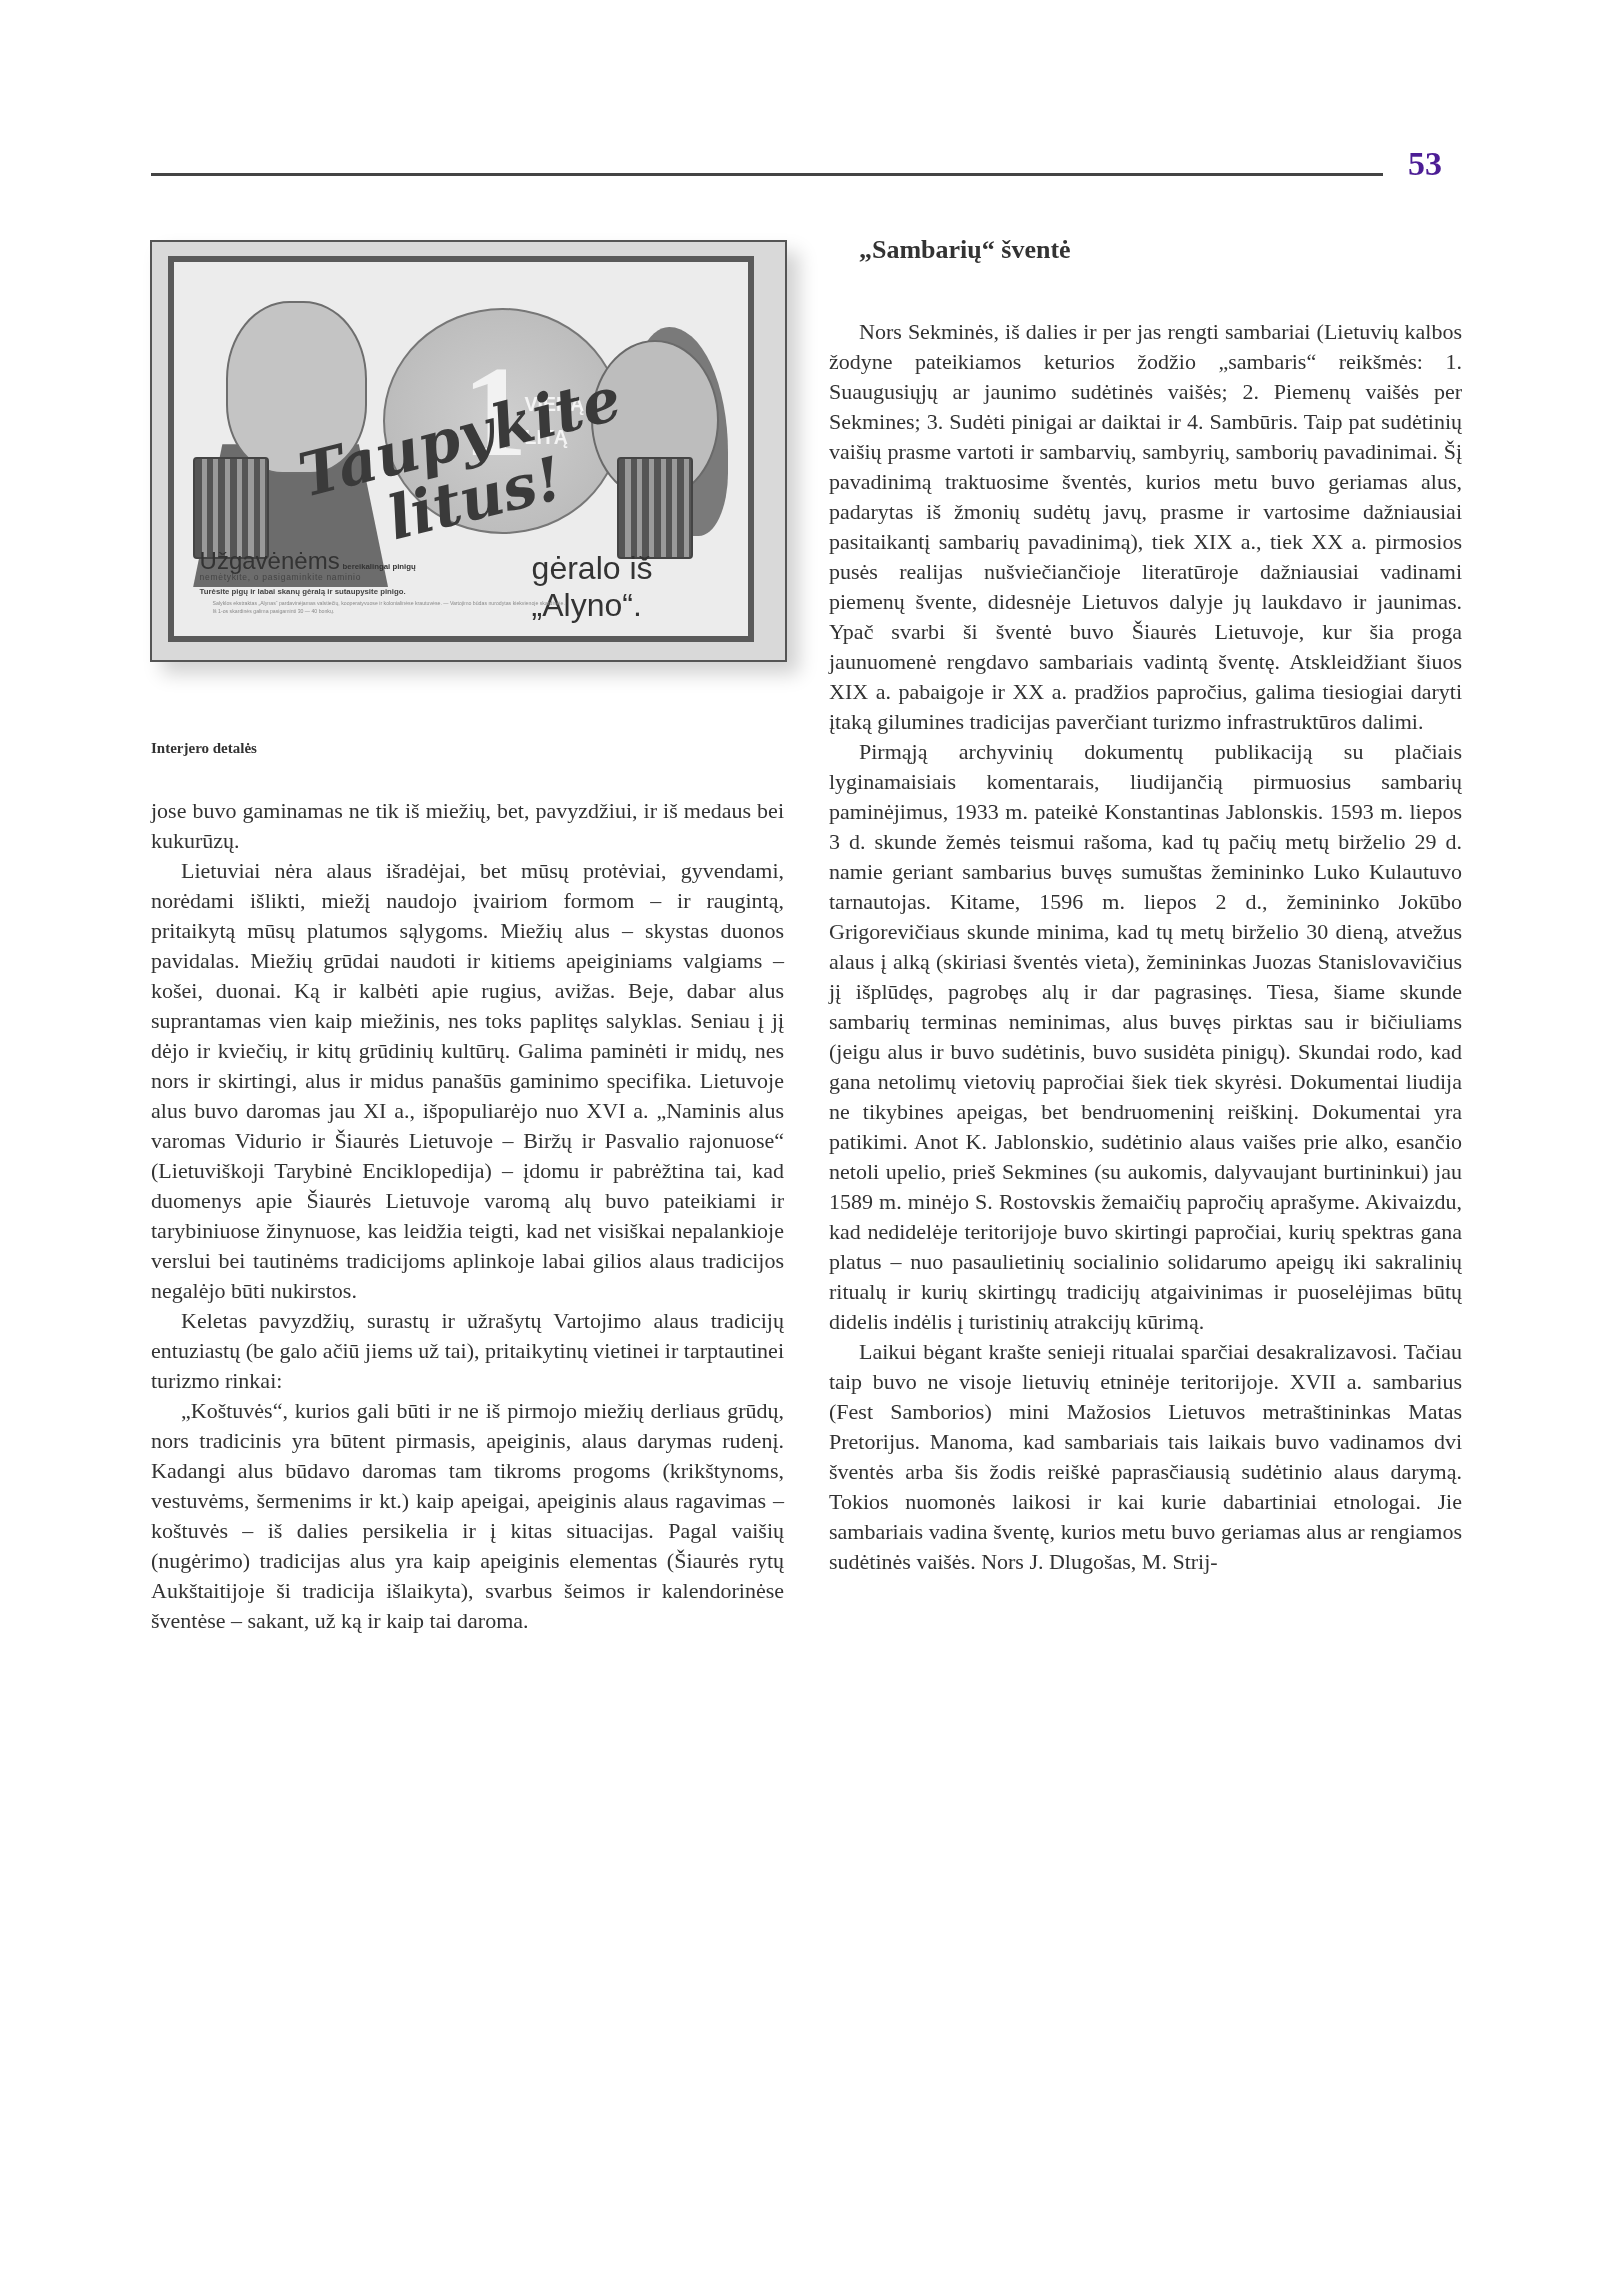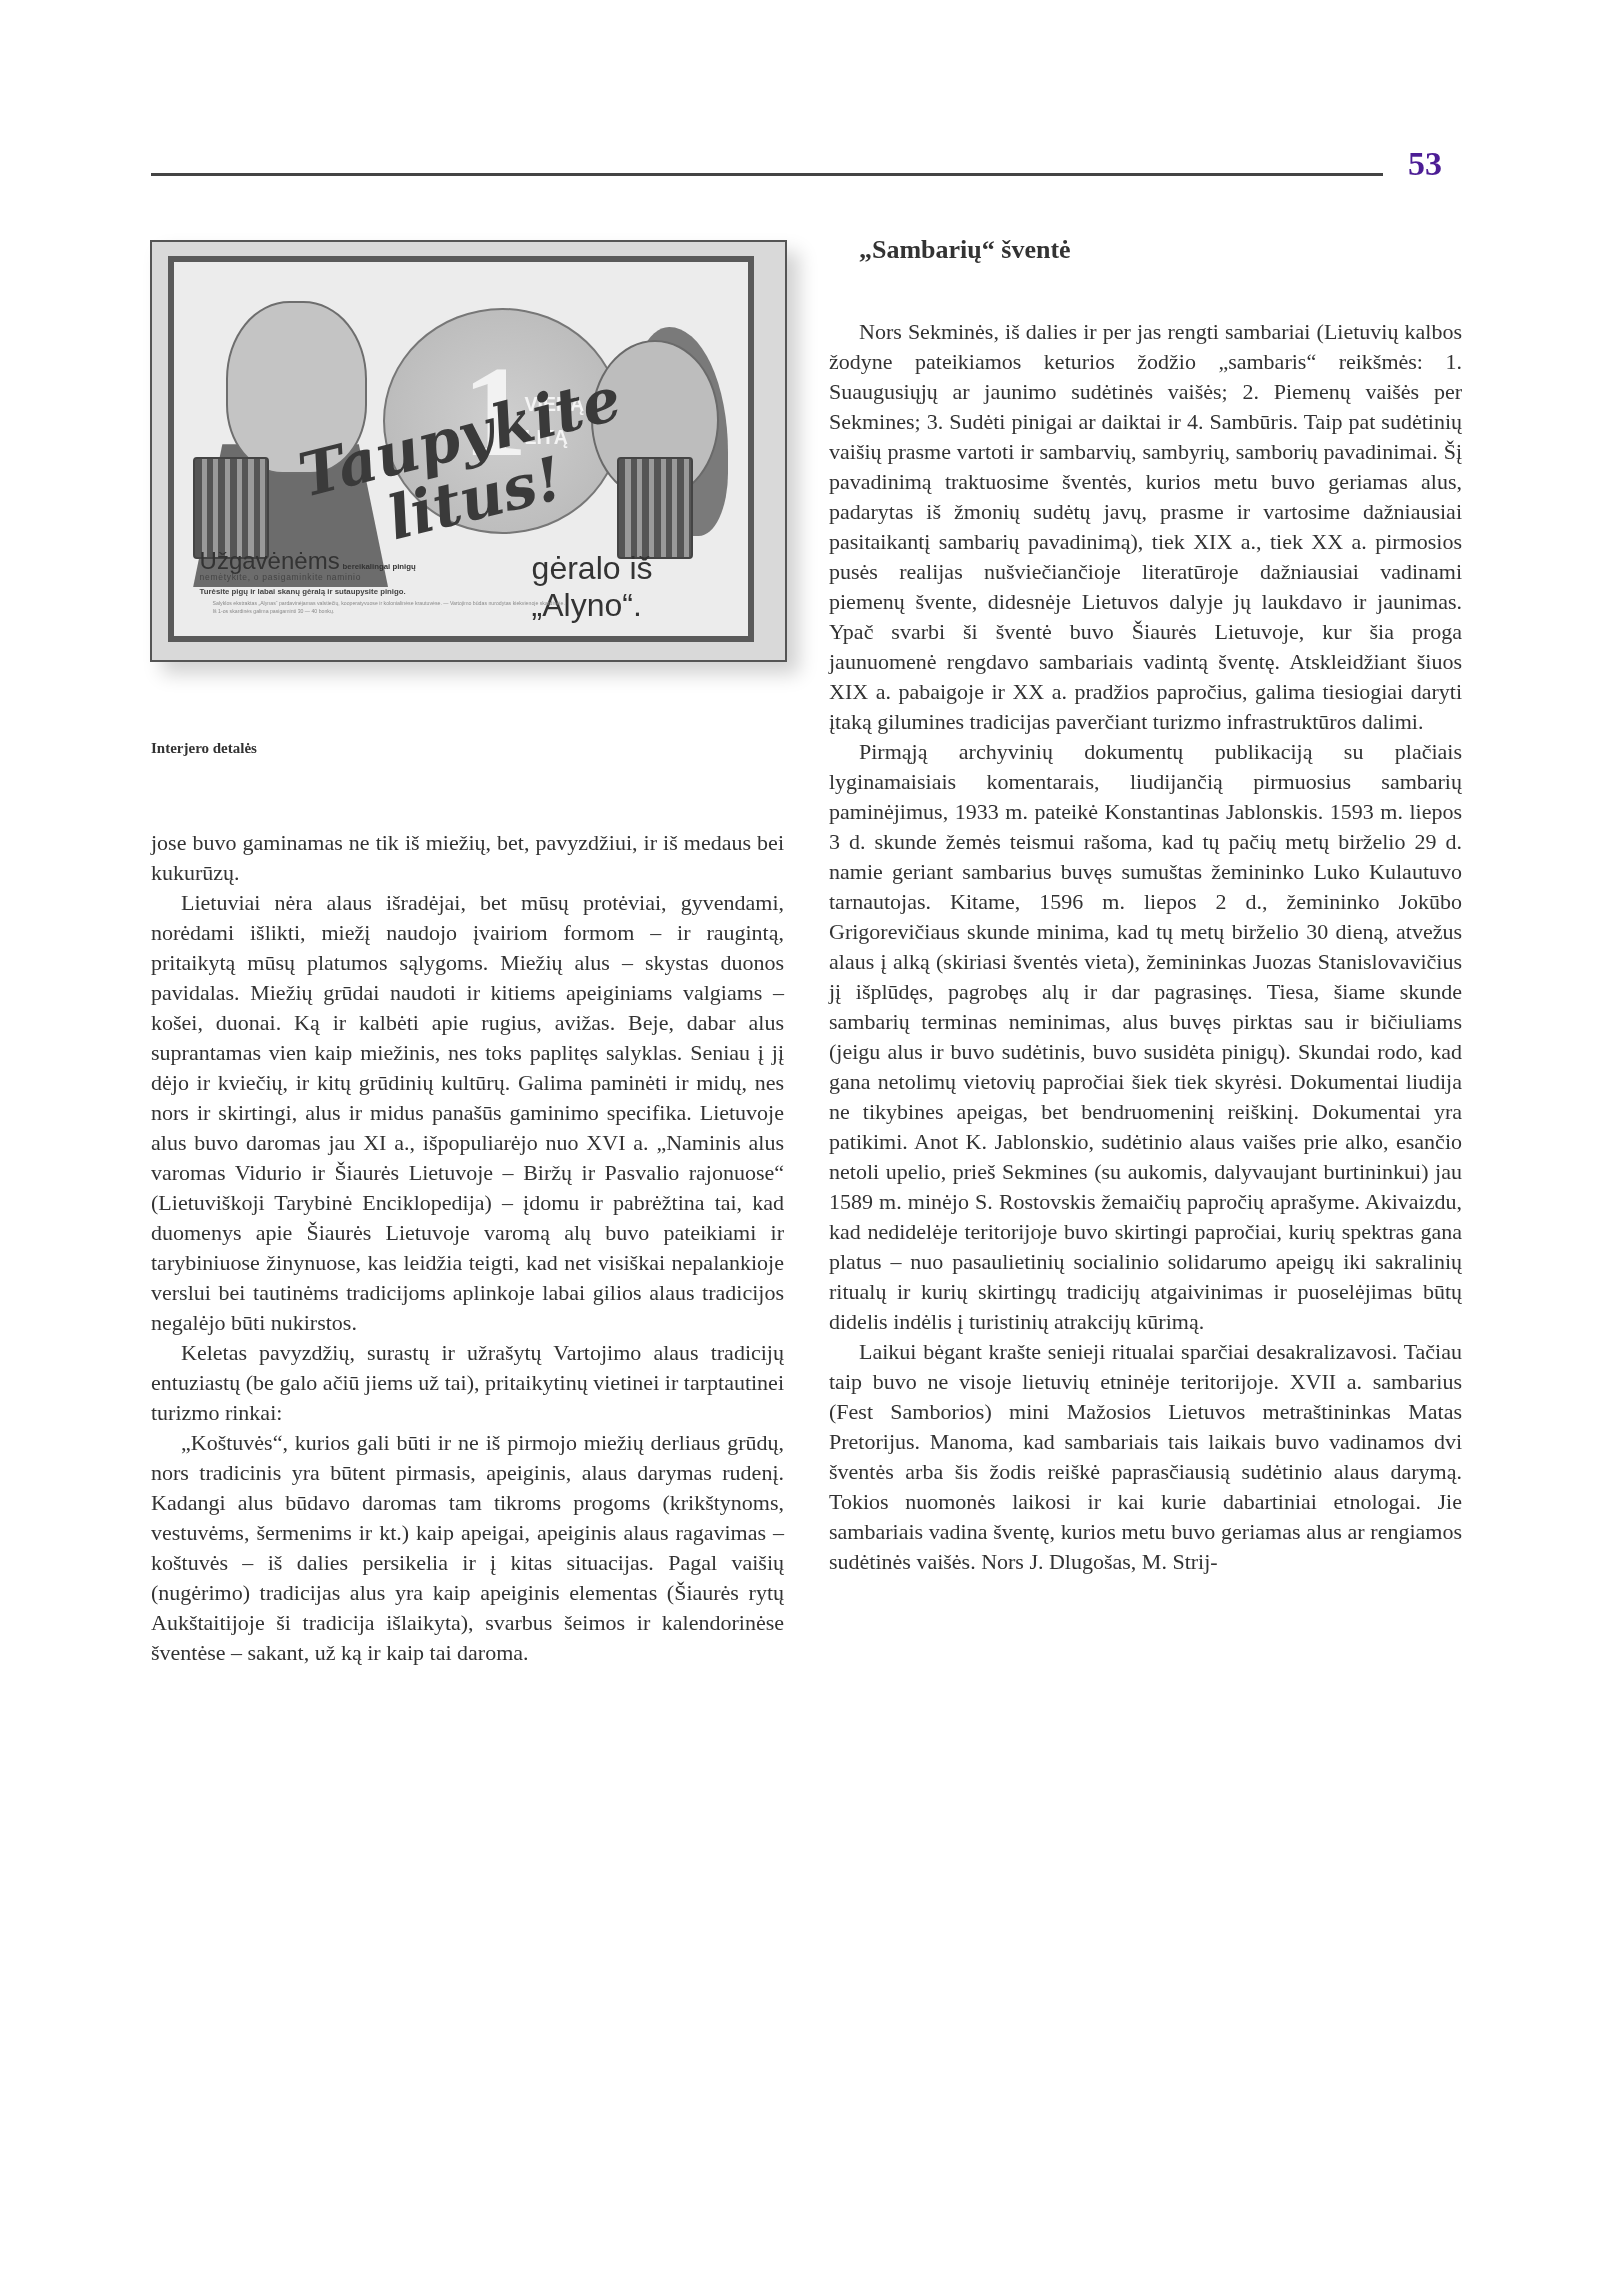--- a/index.html
+++ b/index.html
@@ -77,21 +77,21 @@
 
   .caption {
     position: absolute; left: 151px; top: 740px; font-size: 15px; font-weight: bold; color: #333;
   }
   .col {
     position: absolute; width: 633px; font-size: 22px; line-height: 30px; text-align: justify;
     color: #333; hyphens: manual;
   }
   .col p { margin: 0; text-indent: 30px; }
   .col p.noindent { text-indent: 0; }
-  .col-left { left: 151px; top: 796px; margin-top: 32px; }
+  .col-left { left: 151px; top: 796px; }
   .col-right { left: 829px; top: 317px; }
   .section-title {
     position: absolute; left: 859px; top: 235px; font-size: 26px; font-weight: bold; color: #333;
   }
   .subhead {
     font-style: italic; font-weight: bold; margin-top: 46px !important;
   }
 </style>
 </head>
 <body>

